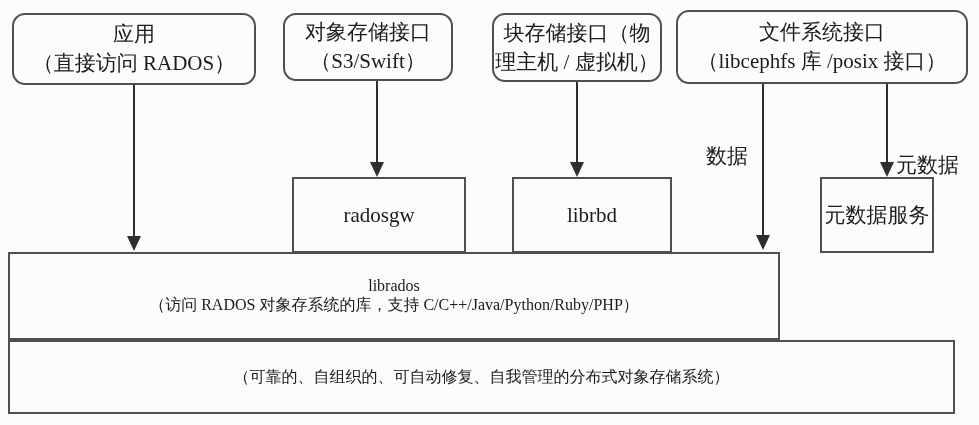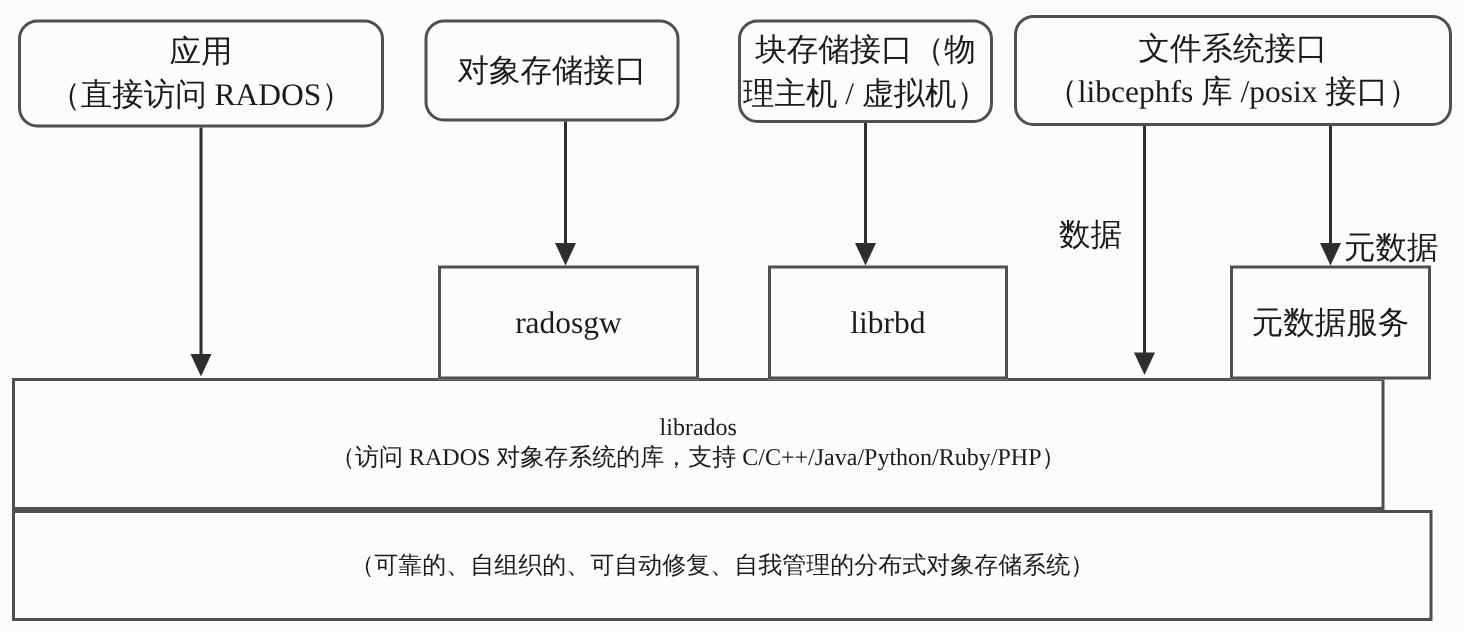--- a/index.html
+++ b/index.html
@@ -61,45 +61,46 @@
 
 <div class="stage">
 
   <div class="box rounded" style="left:12px;top:13px;width:244px;height:72px;">
     <span class="ln">应用</span>
     <span class="ln">（直接访问 RADOS）</span>
   </div>
 
   <div class="box rounded" style="left:283px;top:13px;width:170px;height:68px;text-align:center;">
     <span class="ln">对象存储接口</span>
+    <span class="ln">（S3/Swift）</span>
   </div>
 
   <div class="box rounded" style="left:492px;top:13px;width:170px;height:69px;">
     <span class="ln">块存储接口（物</span>
     <span class="ln">理主机 / 虚拟机）</span>
   </div>
 
   <div class="box rounded" style="left:676px;top:10px;width:292px;height:74px;">
     <span class="ln">文件系统接口</span>
     <span class="ln">（libcephfs 库 /posix 接口）</span>
   </div>
 
   <div class="box" style="left:292px;top:177px;width:174px;height:76px;">
     <span class="ln-lat">radosgw</span>
   </div>
 
   <div class="box" style="left:512px;top:177px;width:160px;height:76px;">
     <span class="ln-lat">librbd</span>
   </div>
 
-  <div class="box" style="left:820px;top:177px;width:134px;height:76px;">
+  <div class="box" style="left:820px;top:177px;width:114px;height:76px;">
     <span class="ln">元数据服务</span>
   </div>
 
-  <div class="bigbox" style="left:8px;top:252px;width:915px;height:88px;">
+  <div class="bigbox" style="left:8px;top:252px;width:772px;height:88px;">
     <span class="ln-lat">librados</span>
     <span class="ln">（访问 RADOS 对象存系统的库，支持 C/C++/Java/Python/Ruby/PHP）</span>
   </div>
 
   <div class="bigbox" style="left:8px;top:340px;width:947px;height:74px;">
     <span class="ln">（可靠的、自组织的、可自动修复、自我管理的分布式对象存储系统）</span>
   </div>
 
   <div class="arrow" style="left:134px;top:85px;height:166px;">
     <div class="shaft"></div>

